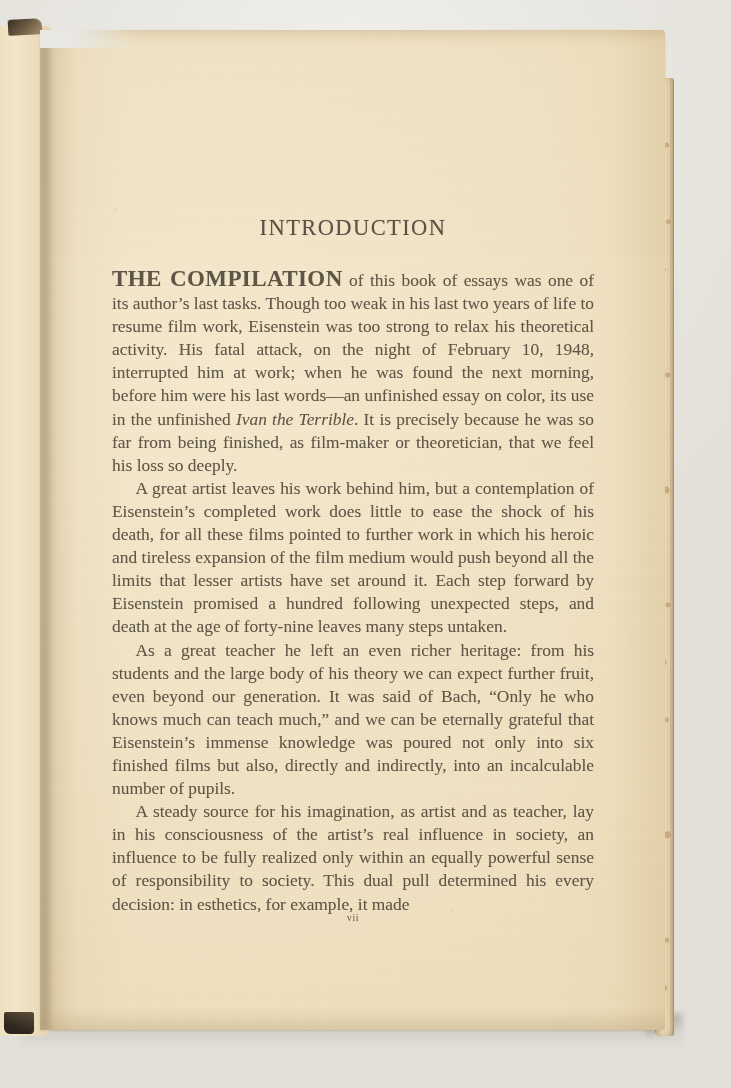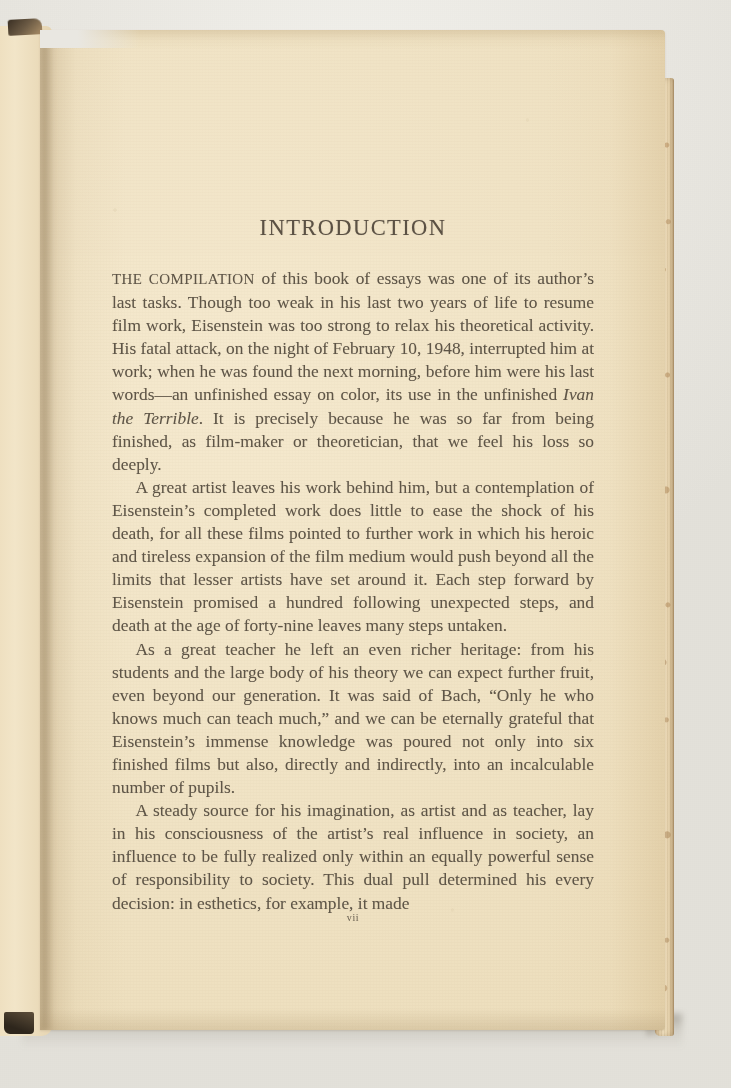--- a/index.html
+++ b/index.html
@@ -249,22 +249,23 @@
     hyphens: none;
   }
   .body-par.first {
     margin-top: 26px;
     text-indent: 0;
   }
   .body-par.cont {
     text-indent: 1.35em;
   }
   .lead-caps {
-    font-size: 15px;
+    font-size: 23px;
     letter-spacing: .4px;
+    font-weight: bold;
   }
   .ital { font-style: italic; }
 
   .folio {
     position: absolute;
     left: 72px;
     width: 482px;
     top: 882px;
     text-align: center;
     font-size: 10px;

